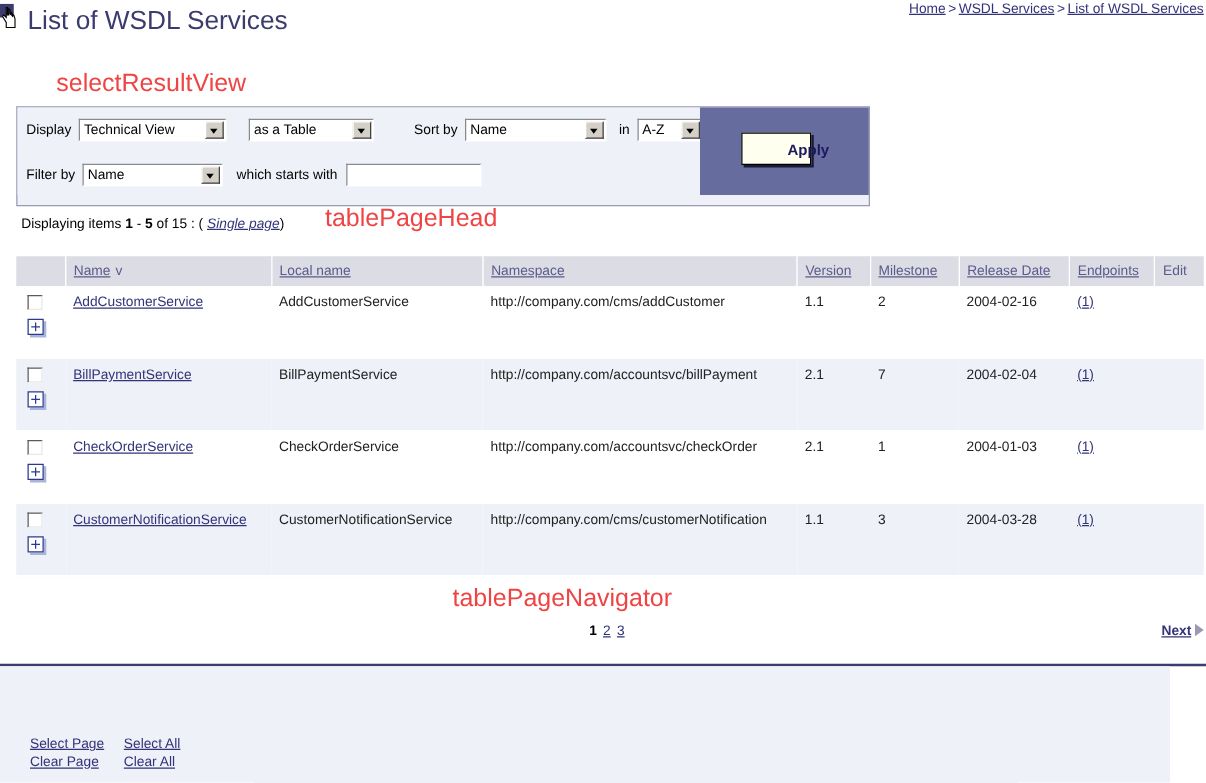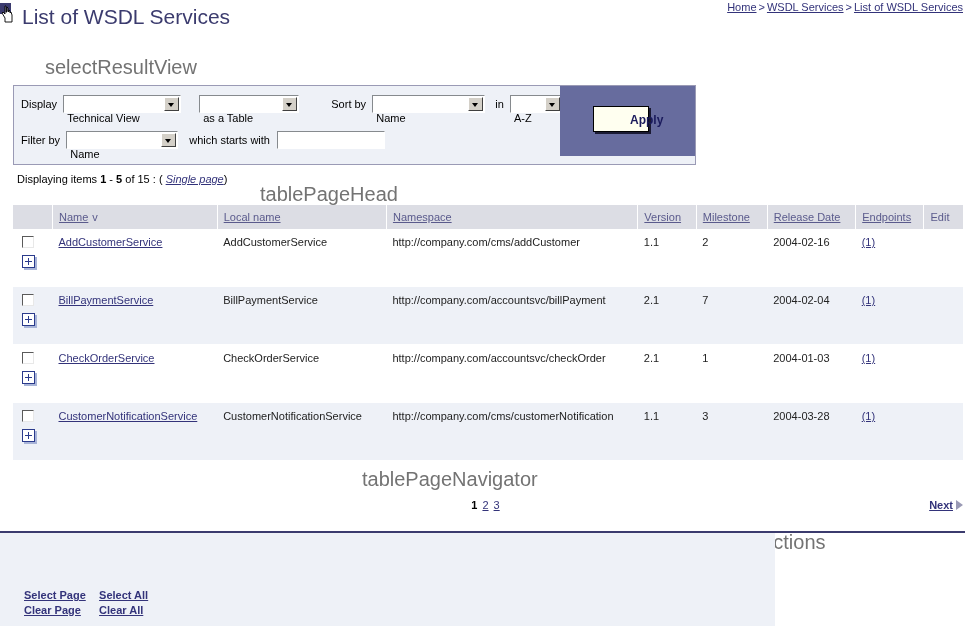--- a/index.html
+++ b/index.html
@@ -28,27 +28,27 @@
     letter-spacing: 0px; white-space: nowrap;
   }
   .cursor-icon {
     position: absolute; left: 0px; top: 3px;
     width: 18px; height: 22px;
   }
 
   
   .annot {
     position: absolute;
-    color: #737373;
+    color: #ef4444;
     font-size: 20px;
     font-family: "Liberation Sans", sans-serif;
     white-space: nowrap;
   }
   #annot-select { left: 45px; top: 56px; }
-  #annot-pagehead { left: 260px; top: 183px; }
+  #annot-pagehead { left: 260px; top: 164px; }
   #annot-navigator { left: 362px; top: 468px; }
   #annot-entity { left: 681px; top: 531px; }
 
   
   .srv-panel {
     position: absolute; left: 13px; top: 85px;
     width: 683px; height: 80px;
     border: 1px solid #9a9ab5;
     box-sizing: border-box;
     background: #eef1f7;
@@ -72,21 +72,21 @@
   .winselect {
     display: inline-block; position: relative;
     height: 18px; box-sizing: border-box;
     border: 1px solid;
     border-color: #868a8e #ffffff #ffffff #868a8e;
     background: #ffffff;
     vertical-align: middle;
     margin: 0 3px;
   }
   .winselect .val {
-    position: absolute; left: 3px; top: 16px;
+    position: absolute; left: 3px; top: 2px;
     font-size: 11px; color: #000; white-space: nowrap;
   }
   .winselect .arrowbox {
     position: absolute; right: 1px; top: 1px;
     width: 15px; height: 14px;
     background: #d4d0c8;
     border: 1px solid;
     border-color: #ffffff #404040 #404040 #ffffff;
     box-sizing: border-box;
   }
@@ -215,23 +215,22 @@
 
   .divider {
     position: absolute; left: 0px; top: 531px;
     width: 965px; height: 2px;
     background: #3b3b6e;
   }
 
   
   .actionbar {
     position: absolute; left: 0px; top: 533px;
-    width: 775px; height: 93px;
+    width: 936px; height: 93px;
     background: #eef1f7;
-    font-weight: bold;
   }
   .sel-links {
     position: absolute; left: 24px; top: 55px;
     font-size: 11px; line-height: 15px;
   }
   .sel-links a { color: #33337a; text-decoration: underline; display: inline-block; }
   .sel-col1 { display: inline-block; width: 72px; vertical-align: top; }
   .sel-col2 { display: inline-block; vertical-align: top; }
 </style>
 </head>

